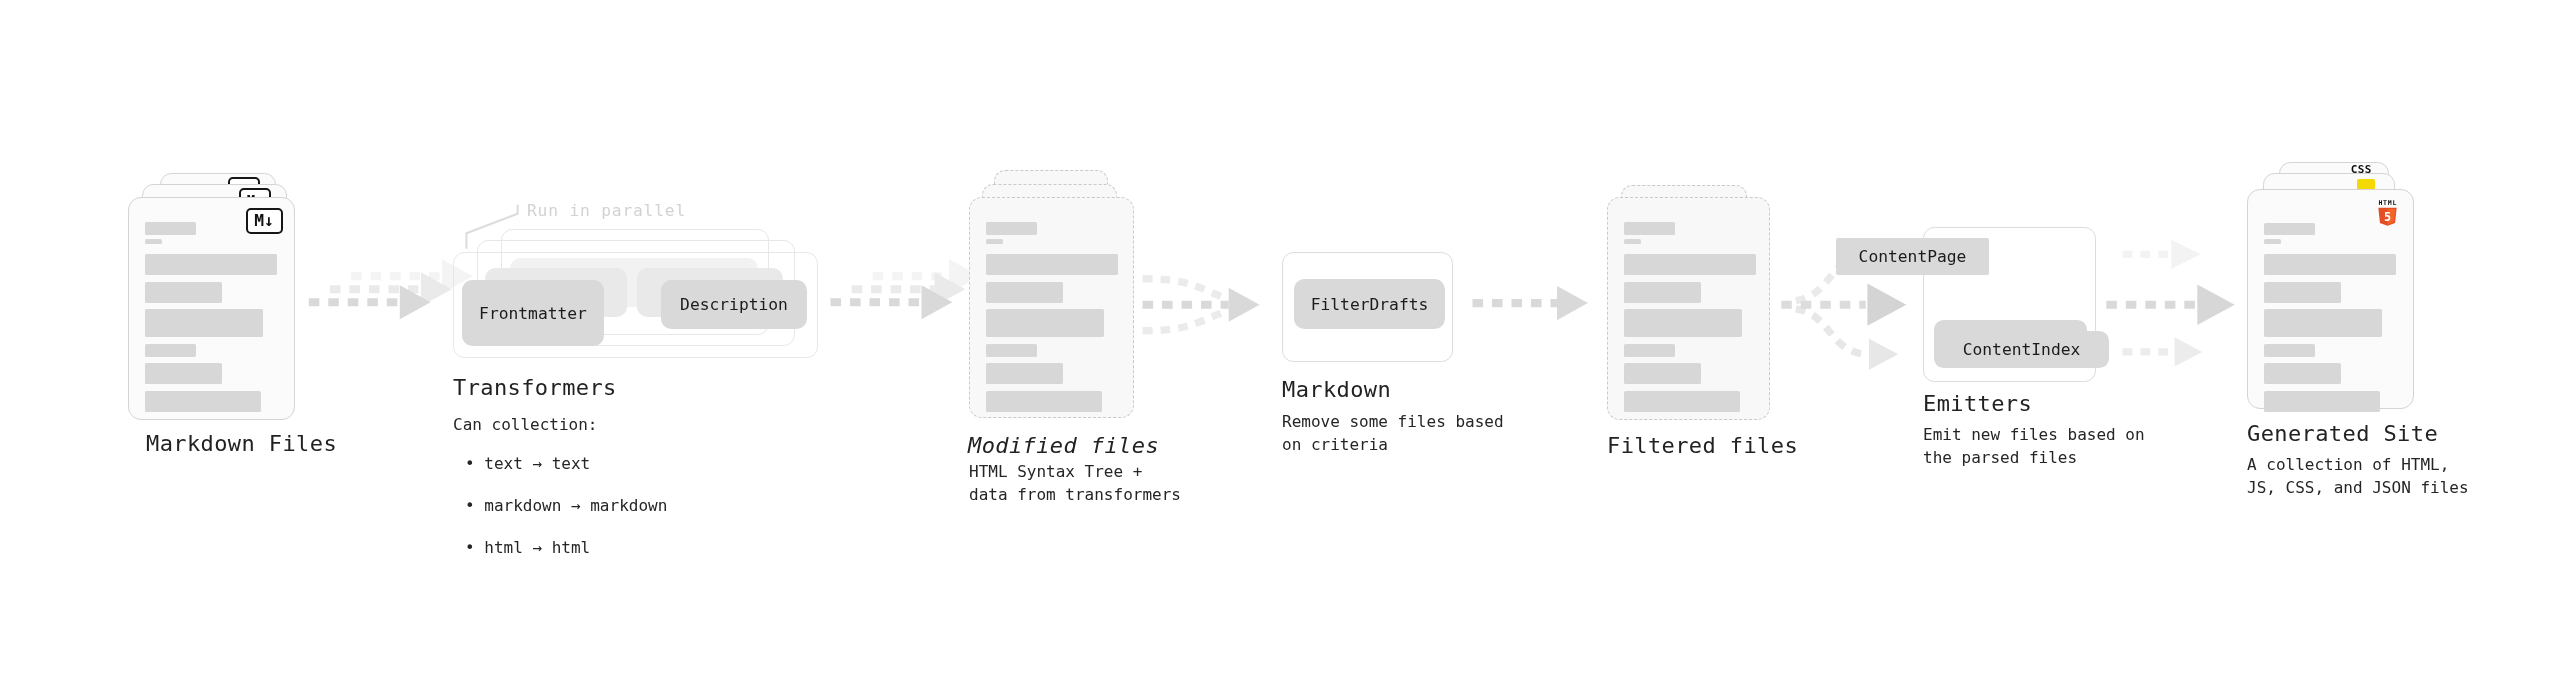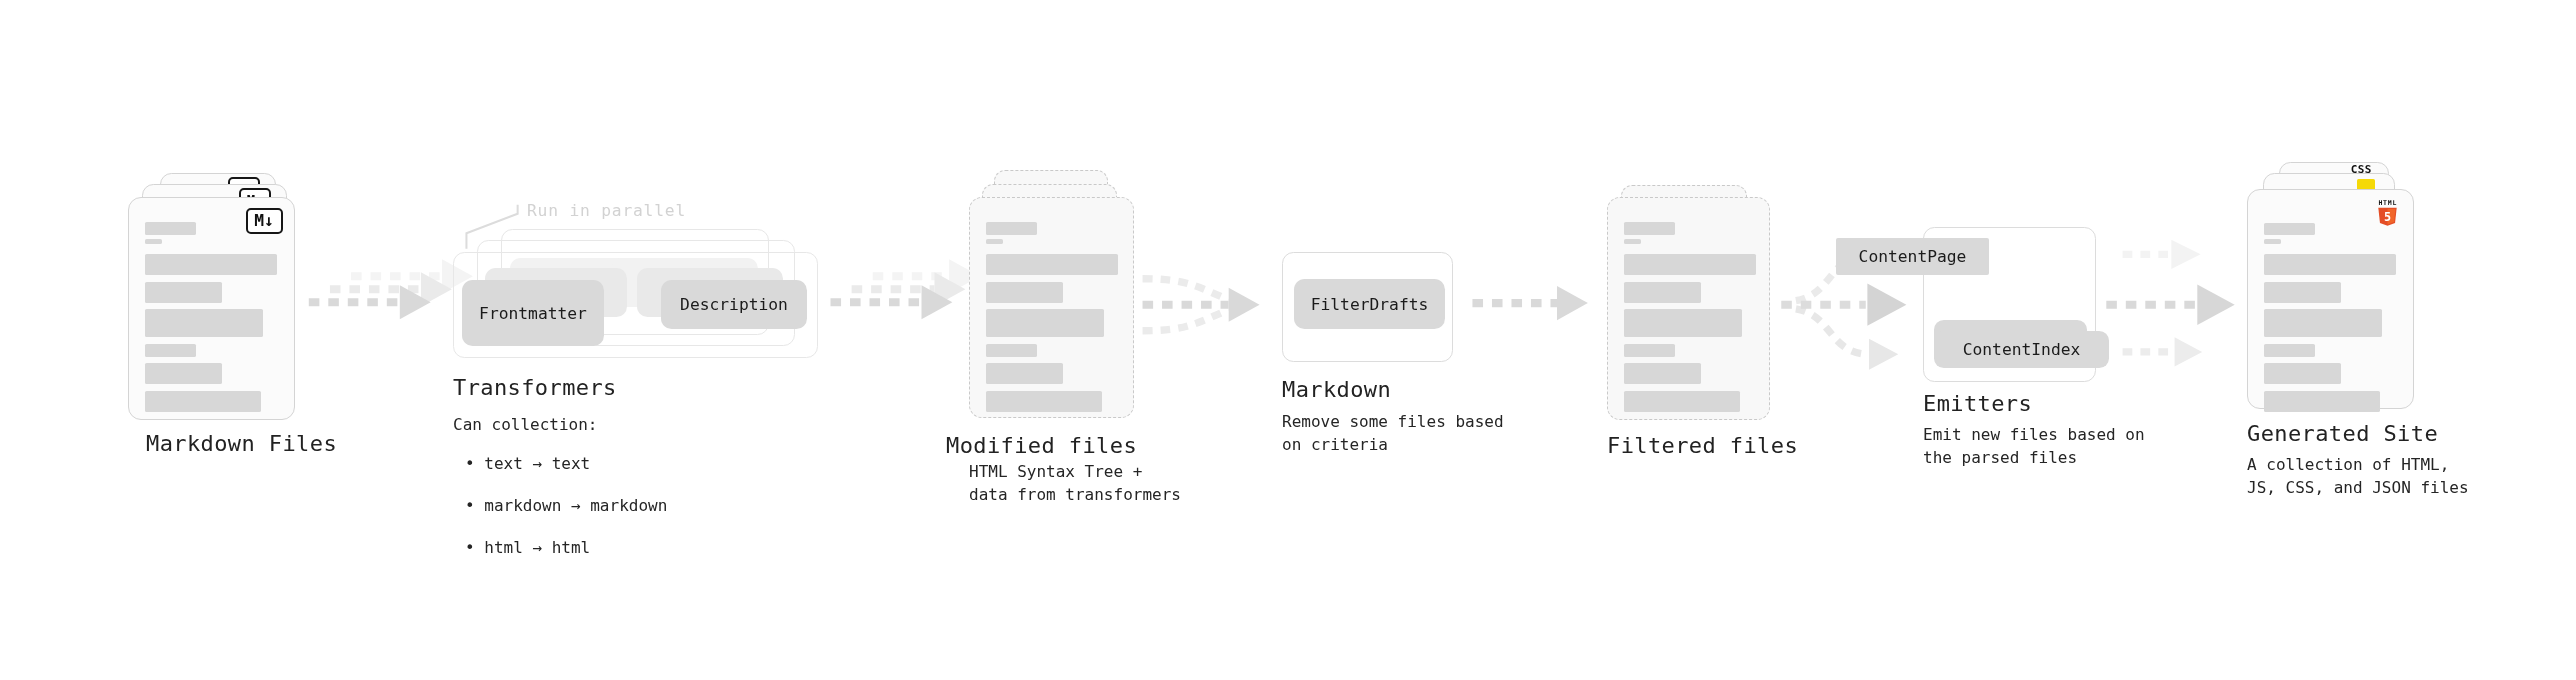--- a/index.html
+++ b/index.html
@@ -180,21 +180,21 @@
           <div class="bar" style="width: 51px; height: 12.2px; margin-bottom: 4.1px;"></div>
           <div class="bar" style="width: 17px; height: 5.7px; margin-bottom: 9.8px;"></div>
           <div class="bar" style="width: 132px; height: 21px;"></div>
           <div class="bar" style="width: 77px; height: 21px;"></div>
           <div class="bar" style="width: 118px; height: 28px;"></div>
           <div class="bar" style="width: 51px; height: 13px;"></div>
           <div class="bar" style="width: 77px; height: 21px;"></div>
           <div class="bar" style="width: 116px; height: 21px;"></div>
         </div>
     </div>
-    <div class="node-label" style="left:946px;top:433px;">Modified files</div>
+    <div class="node-label" style="left:968px;top:433px;font-style:italic;">Modified files</div>
     <div class="node-desc" style="left:969px;top:460px;">HTML Syntax Tree +
 data from transformers</div>
   </div>
 
   <div>
     <div class="panel" style="left:1282px;top:252px;width:171px;height:110px;"></div>
     <div class="pill" style="left:1294px;top:279px;width:151px;height:50px;">FilterDrafts</div>
     <div class="node-label" style="left:1282px;top:377px;">Markdown</div>
     <div class="node-desc" style="left:1282px;top:410px;">Remove some files based
 on criteria</div>

